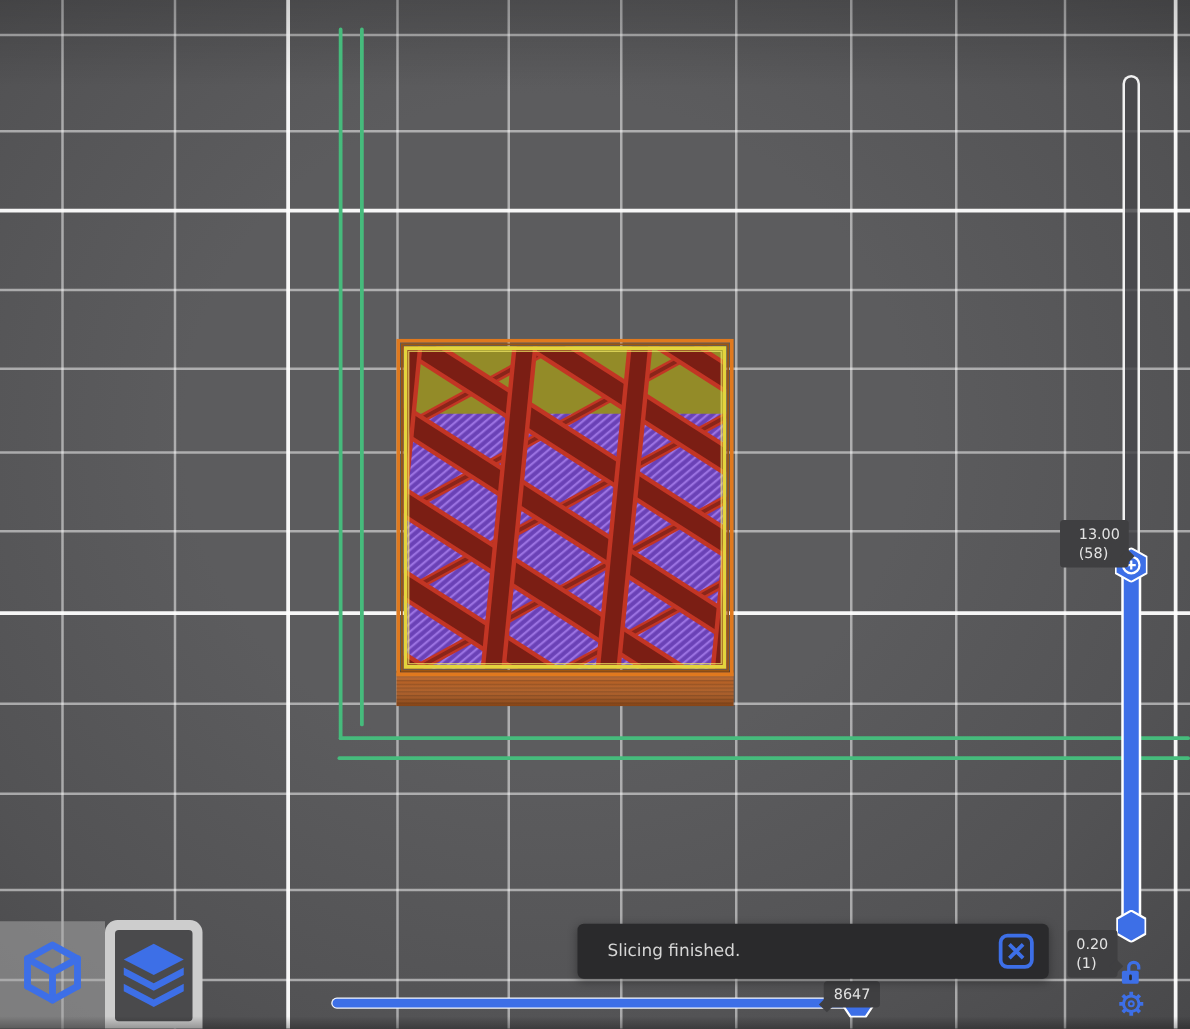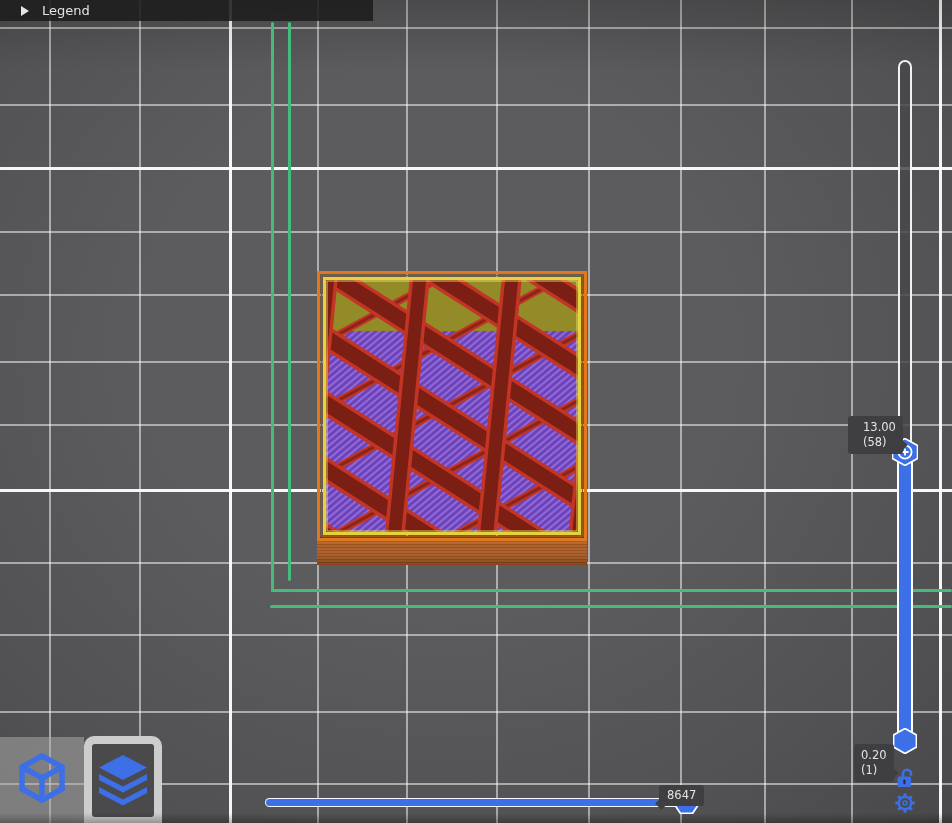--- a/index.html
+++ b/index.html
@@ -185,24 +185,20 @@
         <line x1="196" y1="-5" x2="166" y2="300" stroke="#7b1e14" stroke-width="13"></line>
         <line x1="288" y1="-5" x2="258" y2="300" stroke="#c23524" stroke-width="20"></line>
         <line x1="288" y1="-5" x2="258" y2="300" stroke="#7b1e14" stroke-width="13"></line>
       </g>
       <rect x="1.5" y="1.5" width="267" height="267" fill="none" stroke="#e0791e" stroke-width="3"></rect>
       <rect x="4.5" y="4.5" width="261" height="261" fill="none" stroke="#9c5512" stroke-width="1.5"></rect>
       <rect x="7.5" y="7.5" width="255" height="255" fill="none" stroke="#e3d43d" stroke-width="3"></rect>
       <rect x="10" y="10" width="250" height="250" fill="none" stroke="#f4ec66" stroke-width="1" opacity="0.8"></rect>
     </svg>
 
-  <div id="legend-bar">
-    <span id="legend-tri"></span>
-    <span id="legend-label">Legend</span>
-  </div>
 
   <div id="layer-track"></div>
   <div id="layer-fill"></div>
 
   <svg id="layer-handle-upper" class="hex-handle" width="26" height="28" viewBox="0 0 26 28">
     <polygon points="13,0.5 25.5,7.5 25.5,20.5 13,27.5 0.5,20.5 0.5,7.5" fill="#3d6fe7" stroke="#fff" stroke-width="1.6"></polygon>
     <g stroke="#fff" stroke-width="1.8" fill="none">
       <circle cx="13" cy="14" r="6.6"></circle>
       <path d="M13 10.4 V17.6 M9.4 14 H16.6"></path>
     </g>
@@ -249,20 +245,29 @@
   </button>
 
   <div id="move-track"></div>
   <svg id="move-handle" class="hex-handle" width="27" height="22" viewBox="0 0 27 22">
     <polygon points="0.5,11 7.5,0.5 19.5,0.5 26.5,11 19.5,21.5 7.5,21.5" fill="#3d6fe7" stroke="#fff" stroke-width="1.8"></polygon>
   </svg>
   <div id="tt-move" class="tooltip">
     <span>8647</span>
   </div>
 
+  <div id="toast">
+    <span id="toast-msg">Slicing finished.</span>
+    <button id="toast-close">
+      <svg width="30" height="30" viewBox="0 0 30 30" class="blue">
+        <rect x="2.5" y="2.5" width="25" height="25" rx="5.5" fill="none" stroke="currentColor" stroke-width="3"></rect>
+        <path d="M9.5 9.5 L20.5 20.5 M20.5 9.5 L9.5 20.5" stroke="currentColor" stroke-width="3" fill="none"></path>
+      </svg>
+    </button>
+  </div>
 
   <button id="editor-view-button" class="viewbtn">
     <svg width="58" height="60" viewBox="-29 -30 58 60" class="blue" fill="none" stroke="currentColor" stroke-width="5.5" stroke-linejoin="round" stroke-linecap="round">
       <path d="M0,-24 L20,-13 L0,-2 L-20,-13 Z"></path>
       <path d="M-20,-13 V9 M20,-13 V9 M0,-2 V20"></path>
       <path d="M-20,9 L0,20 L20,9"></path>
     </svg>
   </button>
 
   <button id="preview-view-button" class="viewbtn">

